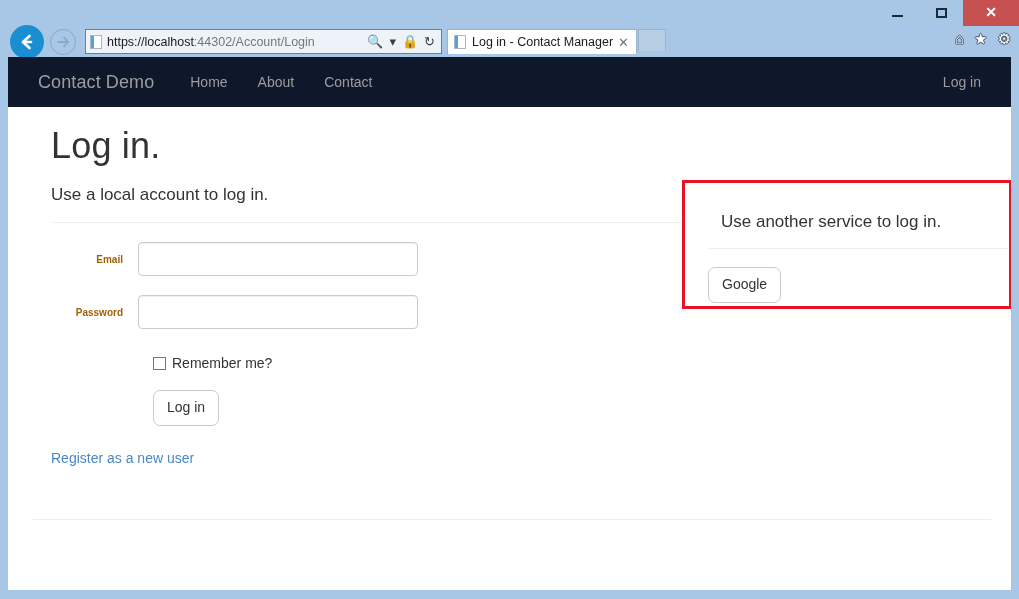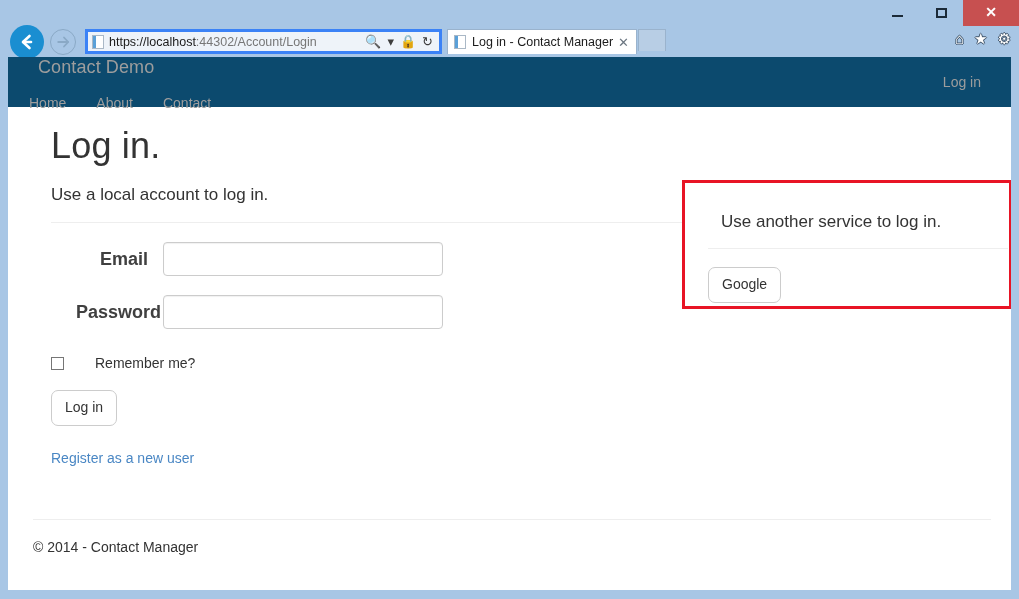--- a/index.html
+++ b/index.html
@@ -96,21 +96,21 @@
     display: flex; align-items: center; justify-content: center;
     box-sizing: border-box;
   }
   .arrow-svg { display: block; }
 
   .addressbar {
     position: absolute;
     left: 85px; top: 3px;
     width: 357px; height: 25px;
     background: #eef3f9;
-    border: 3px solid #3b82f6;
+    border: 1px solid #3b82f6;
     box-sizing: border-box;
     display: flex;
     align-items: center;
   }
   .page-icon {
     width: 12px; height: 14px;
     margin-left: 4px; margin-right: 5px;
     background: #ffffff;
     border: 1px solid #aab8c6;
     position: relative;
@@ -219,25 +219,24 @@
     left: 8px; top: 57px;
     width: 1003px;
     height: 533px;
     background: #ffffff;
     overflow: hidden;
   }
 
   
   .navbar {
     height: 50px;
-    background: #0c4a6e;
-    display: flex;
-    align-items: flex-start;
-    position: relative;
-    flex-direction: column;
+    background: #0f172a;
+    display: flex;
+    align-items: center;
+    position: relative;
   }
   .brand {
     color: #9d9d9d;
     font-size: 18px;
     padding: 0 15px;
     margin-left: 15px;
     letter-spacing: 0.1px;
   }
   .navlinks {
     display: flex;
@@ -298,43 +297,42 @@
   
   .form-group {
     display: flex;
     align-items: center;
     margin-top: 19px;
   }
   .form-label {
     width: 87px;
     flex: none;
     text-align: right;
-    font-size: 18px;
+    font-size: 10px;
     font-weight: bold;
-    color: #404040;
+    color: #a16207;
     padding-right: 15px;
     box-sizing: border-box;
-    margin-left: 25px;
   }
   .form-control {
     width: 280px;
     height: 34px;
     border: 1px solid #cccccc;
     border-radius: 4px;
     box-sizing: border-box;
     font-size: 14px;
     color: #555555;
     padding: 6px 12px;
     background: #ffffff;
     box-shadow: inset 0 1px 1px rgba(0,0,0,0.06);
     outline: none;
     font-family: "Liberation Sans", sans-serif;
   }
   .form-offset {
-    gap: 25px;
+    margin-left: 102px;
   }
   .checkbox-row {
     display: flex;
     align-items: center;
     margin-top: 26px;
   }
   .cb {
     width: 13px; height: 13px;
     border: 1px solid #767676;
     background: #ffffff;
@@ -526,18 +524,15 @@
             </div>
           </div>
         </div>
 
       </div>
 
       <div class="spacer-before-footer"></div>
     </div>
 
     <hr class="footer-sep">
-    <div class="footer">
-      <span>© 2014 - Contact Manager</span>
-    </div>
 
   </div>
 </div>
 
 </body></html>

